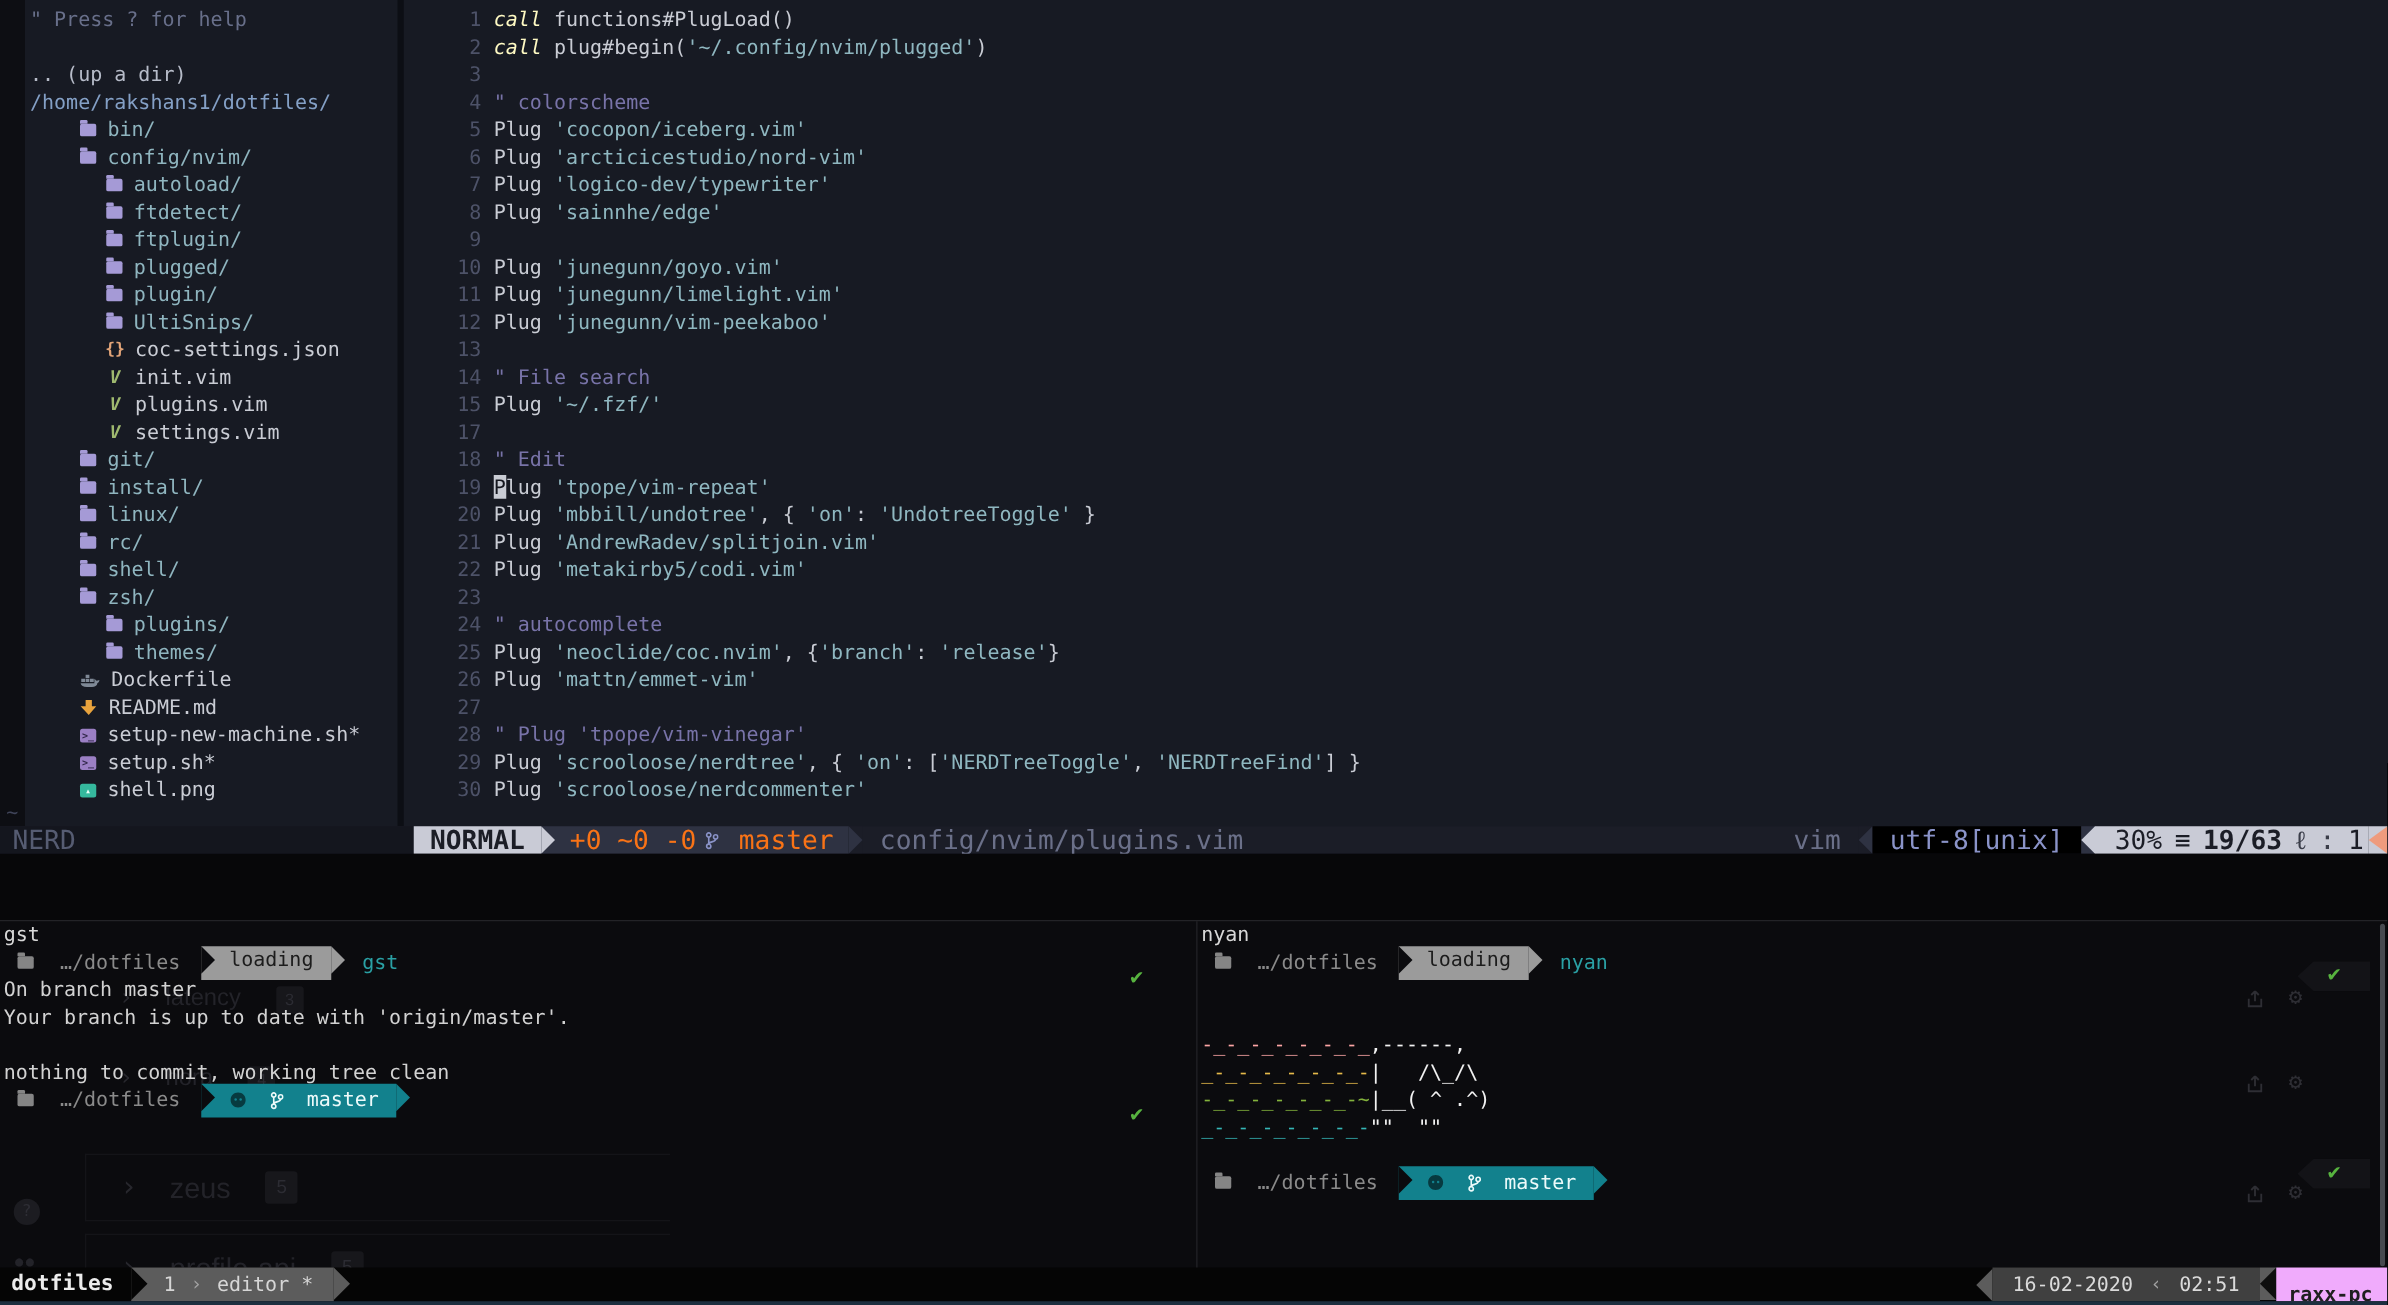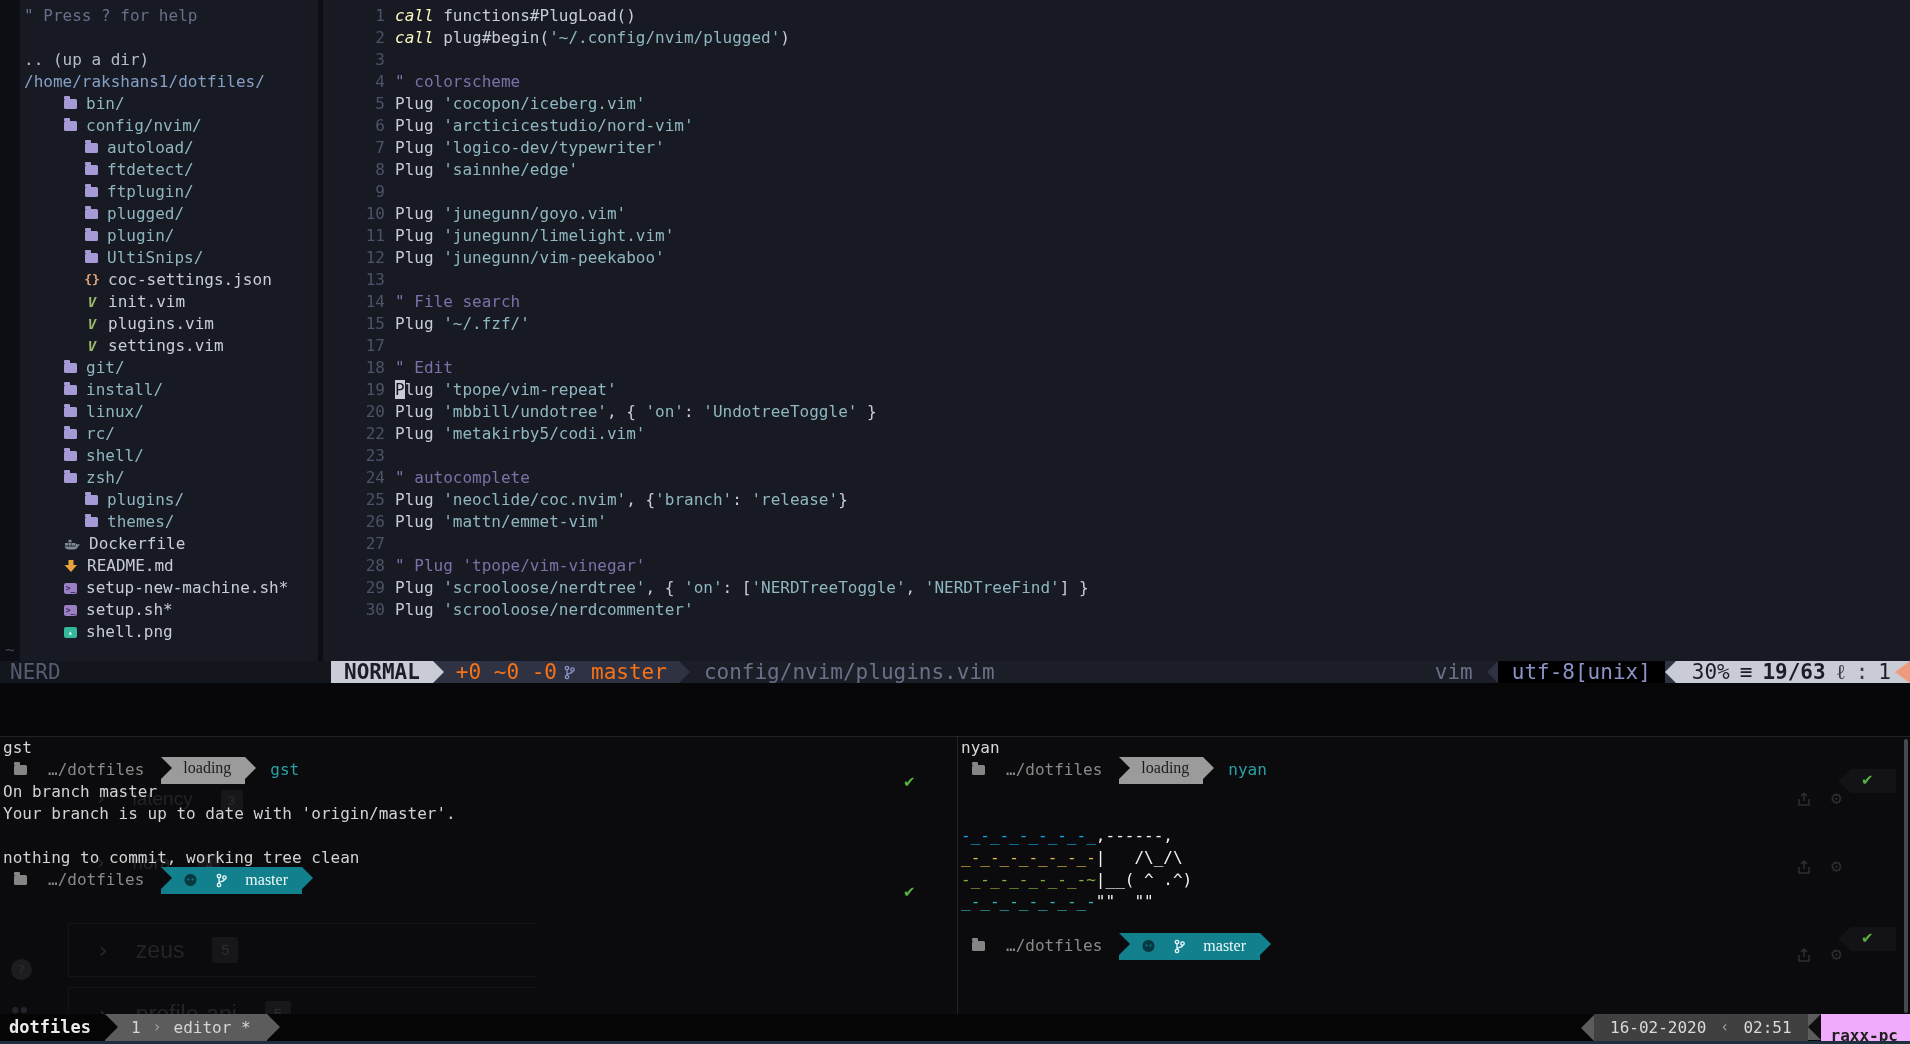--- a/index.html
+++ b/index.html
@@ -66,21 +66,21 @@
   
   .terms{position:absolute;left:0;top:736px;width:1910px;height:278px;background:#0b0b0e;border-top:1px solid #232327;}
   .pane{position:absolute;top:0;height:278px;overflow:hidden;}
   .pane-left{left:0;width:957px;}
   .pane-right{left:957px;width:953px;border-left:1px solid #232327;}
   .tline{height:22px;line-height:22px;display:flex;align-items:center;white-space:pre;padding-left:3px;position:relative;z-index:1;}
   .tout{color:#d2d2d2;}
   .ttitle{color:#d8d8d8;}
   .prompt .path{color:#8a8a8a;margin-left:12px;}
   .prompt .ic-folder{margin-left:11px;}
-  .pseg{position:relative;height:27px;line-height:22px;padding:0 14px 0 22px;margin-left:17px;background:#9b9b9b;color:#1c1c1c;font-family:Liberation Serif, serif;}
+  .pseg{position:relative;height:27px;line-height:22px;padding:0 14px 0 22px;margin-left:17px;background:#9b9b9b;color:#1c1c1c;}
   .pseg::before{content:'';position:absolute;left:0;top:0;width:0;height:0;border-top:11px solid transparent;border-bottom:11px solid transparent;border-left:11px solid #0b0b0e;}
   .pseg::after{content:'';position:absolute;right:-11px;top:0;width:0;height:0;border-top:11px solid transparent;border-bottom:11px solid transparent;border-left:11px solid #9b9b9b;}
   .pseg.teal{background:#12818d;color:#ecfafa;display:inline-flex;align-items:center;gap:9px;}
   .pseg.teal::after{border-left-color:#12818d;}
   .cmd{margin-left:25px;}
   .cmd.teal{color:#2aa0a4;}
   .check{position:absolute;color:#57b33f;font-family:"DejaVu Sans",sans-serif;font-weight:bold;font-size:15px;z-index:2;}
   .check::before{content:"\2714";}
   .checktag{position:absolute;width:58px;height:24px;background:#131317;clip-path:polygon(13px 0,100% 0,100% 100%,13px 100%,0 50%);z-index:1;}
   .fade-ico{position:absolute;color:#2e2e34;z-index:1;}
@@ -187,20 +187,21 @@
           <div class="cl"><span class="ln">10</span><span class="ct"><span class="c-txt">Plug </span><span class="c-str">'junegunn/goyo.vim'</span></span></div>
           <div class="cl"><span class="ln">11</span><span class="ct"><span class="c-txt">Plug </span><span class="c-str">'junegunn/limelight.vim'</span></span></div>
           <div class="cl"><span class="ln">12</span><span class="ct"><span class="c-txt">Plug </span><span class="c-str">'junegunn/vim-peekaboo'</span></span></div>
           <div class="cl"><span class="ln">13</span><span class="ct"></span></div>
           <div class="cl"><span class="ln">14</span><span class="ct"><span class="c-com">" File search</span></span></div>
           <div class="cl"><span class="ln">15</span><span class="ct"><span class="c-txt">Plug </span><span class="c-str">'~/.fzf/'</span></span></div>
           <div class="cl"><span class="ln">17</span><span class="ct"></span></div>
           <div class="cl"><span class="ln">18</span><span class="ct"><span class="c-com">" Edit</span></span></div>
           <div class="cl"><span class="ln">19</span><span class="ct"><span class="c-cur">P</span><span class="c-txt">lug </span><span class="c-str">'tpope/vim-repeat'</span></span></div>
           <div class="cl"><span class="ln">20</span><span class="ct"><span class="c-txt">Plug </span><span class="c-str">'mbbill/undotree'</span><span class="c-txt">, { </span><span class="c-str">'on'</span><span class="c-txt">: </span><span class="c-str">'UndotreeToggle'</span><span class="c-txt"> }</span></span></div>
+          <div class="cl"><span class="ln">21</span><span class="ct"><span class="c-txt">Plug </span><span class="c-str">'AndrewRadev/splitjoin.vim'</span></span></div>
           <div class="cl"><span class="ln">22</span><span class="ct"><span class="c-txt">Plug </span><span class="c-str">'metakirby5/codi.vim'</span></span></div>
           <div class="cl"><span class="ln">23</span><span class="ct"></span></div>
           <div class="cl"><span class="ln">24</span><span class="ct"><span class="c-com">" autocomplete</span></span></div>
           <div class="cl"><span class="ln">25</span><span class="ct"><span class="c-txt">Plug </span><span class="c-str">'neoclide/coc.nvim'</span><span class="c-txt">, {</span><span class="c-str">'branch'</span><span class="c-txt">: </span><span class="c-str">'release'</span><span class="c-txt">}</span></span></div>
           <div class="cl"><span class="ln">26</span><span class="ct"><span class="c-txt">Plug </span><span class="c-str">'mattn/emmet-vim'</span></span></div>
           <div class="cl"><span class="ln">27</span><span class="ct"></span></div>
           <div class="cl"><span class="ln">28</span><span class="ct"><span class="c-com">" Plug 'tpope/vim-vinegar'</span></span></div>
           <div class="cl"><span class="ln">29</span><span class="ct"><span class="c-txt">Plug </span><span class="c-str">'scrooloose/nerdtree'</span><span class="c-txt">, { </span><span class="c-str">'on'</span><span class="c-txt">: [</span><span class="c-str">'NERDTreeToggle'</span><span class="c-txt">, </span><span class="c-str">'NERDTreeFind'</span><span class="c-txt">] }</span></span></div>
           <div class="cl"><span class="ln">30</span><span class="ct"><span class="c-txt">Plug </span><span class="c-str">'scrooloose/nerdcommenter'</span></span></div>
         </div>
@@ -312,21 +313,21 @@
       <div class="tline ttitle"><span>nyan</span></div>
       <div class="tline prompt">
         <span class="ic ic-folder gray"></span>
         <span class="path">…/dotfiles</span>
         <span class="pseg"><span>loading</span></span>
         <span class="cmd teal">nyan</span>
       </div>
       <div class="tline"></div>
       <div class="tline"></div>
       <div id="nyan-art">
-          <div class="tline art"><span class="trail" style="color: #0ea5e9;">-_-_-_-_-_-_-_</span><span class="cat">,------,</span></div>
+          <div class="tline art"><span class="trail" style="color: #fca5a5;">-_-_-_-_-_-_-_</span><span class="cat">,------,</span></div>
           <div class="tline art"><span class="trail" style="color: rgb(229, 185, 74);">_-_-_-_-_-_-_-</span><span class="cat">|   /\_/\</span></div>
           <div class="tline art"><span class="trail" style="color: rgb(131, 178, 60);">-_-_-_-_-_-_-~</span><span class="cat">|__( ^ .^)</span></div>
           <div class="tline art"><span class="trail" style="color: rgb(53, 182, 182);">_-_-_-_-_-_-_-</span><span class="cat">""  ""</span></div>
         </div>
       <div class="tline"></div>
       <div class="tline prompt">
         <span class="ic ic-folder gray"></span>
         <span class="path">…/dotfiles</span>
         <span class="pseg teal">
           <span class="ic">

